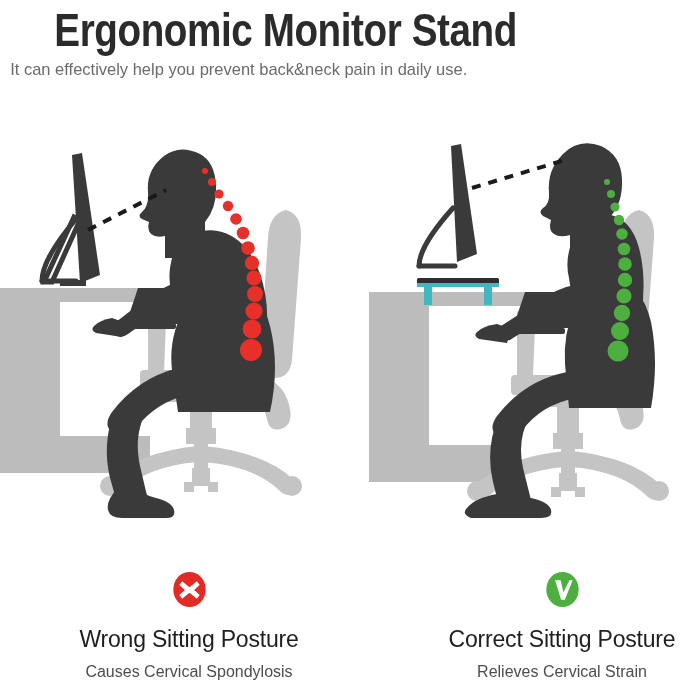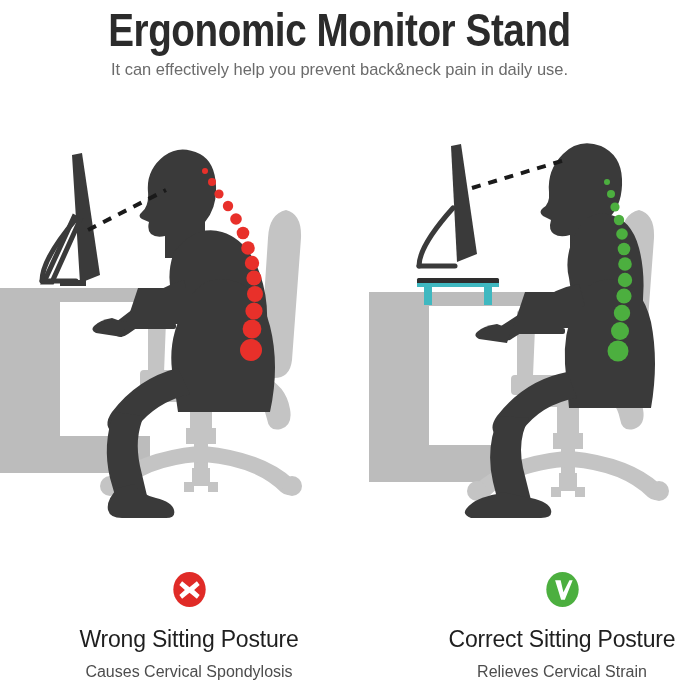--- a/index.html
+++ b/index.html
@@ -21,21 +21,21 @@
     background: #ffffff;
   }
 
   
   .header {
     position: absolute;
     left: 0;
     top: 0;
     width: 679px;
     height: 100px;
-    text-align: center;
+    text-align: left;
   }
   .title {
     position: absolute;
     left: 0;
     top: 2px;
     width: 679px;
     font-family: "Liberation Sans Narrow", "Liberation Sans", sans-serif;
     font-size: 46px;
     font-weight: 700;
     letter-spacing: -0.5px;

